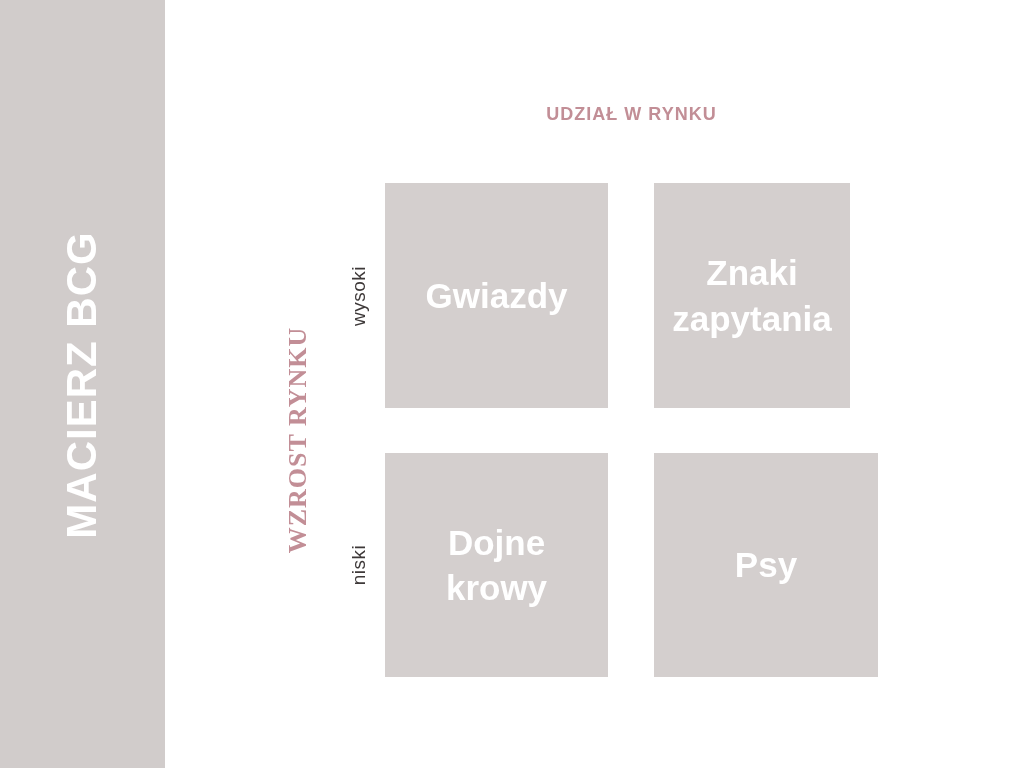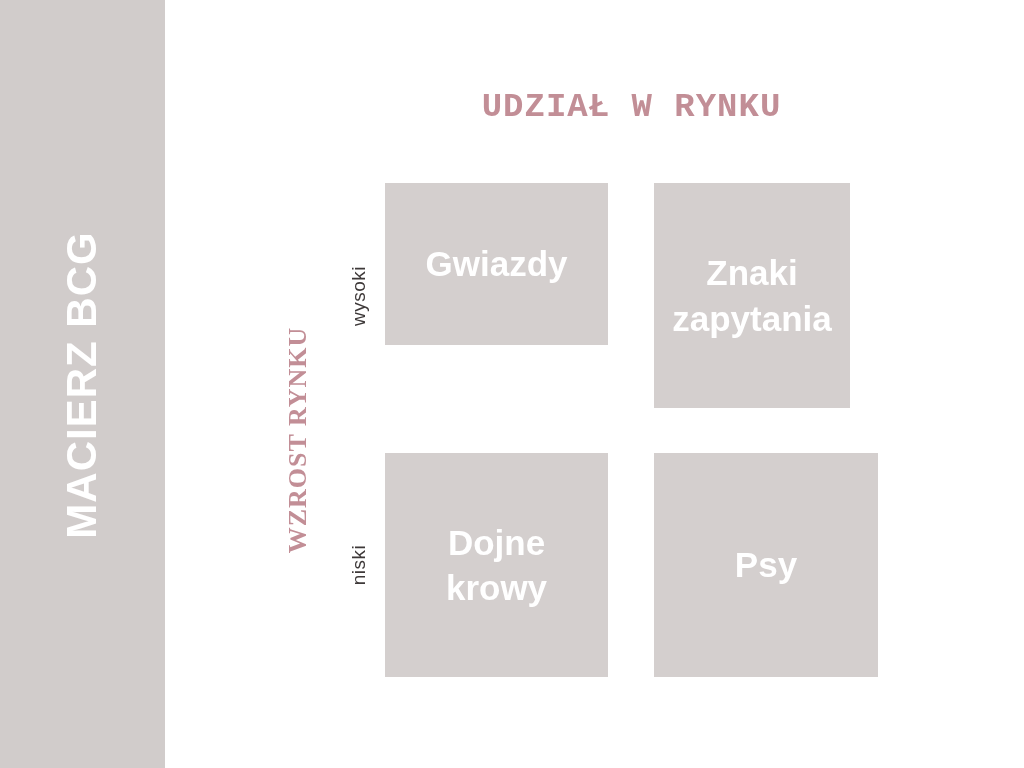--- a/index.html
+++ b/index.html
@@ -30,26 +30,26 @@
     transform: translate(-50%, -50%) rotate(-90deg);
     white-space: nowrap;
     font-weight: bold;
     font-size: 42px;
     letter-spacing: 1px;
     color: #ffffff;
   }
   .x-axis-title {
     position: absolute;
     left: 385px;
-    top: 88px;
+    top: 104px;
     width: 493px;
     text-align: center;
-    font-family: Liberation Mono, monospace;
+    font-family: Liberation Sans, sans-serif;
     font-weight: bold;
-    font-size: 34px;
+    font-size: 18px;
     letter-spacing: 1px;
     color: #c28e96;
   }
   .y-axis-title {
     position: absolute;
     left: 298px;
     top: 440px;
     transform: translate(-50%, -50%) rotate(-90deg);
     white-space: nowrap;
     font-family: "Liberation Serif", serif;
@@ -75,21 +75,21 @@
     align-items: center;
     justify-content: center;
     text-align: center;
     color: #ffffff;
     font-weight: bold;
     font-size: 35px;
     line-height: 1.3;
     padding: 0 10px;
     box-sizing: border-box;
   }
-  .quad-tl { left: 385px; top: 183px; width: 223px; height: 162px; }
+  .quad-tl { left: 385px; top: 183px; width: 223px; height: 225px; }
   .quad-tr { left: 654px; top: 183px; width: 196px; height: 225px; }
   .quad-bl { left: 385px; top: 453px; width: 223px; height: 224px; }
   .quad-br { left: 654px; top: 453px; width: 224px; height: 224px; }
 </style>
 </head>
 <body>
 
 <div class="slide">
 
   <aside class="sidebar">

